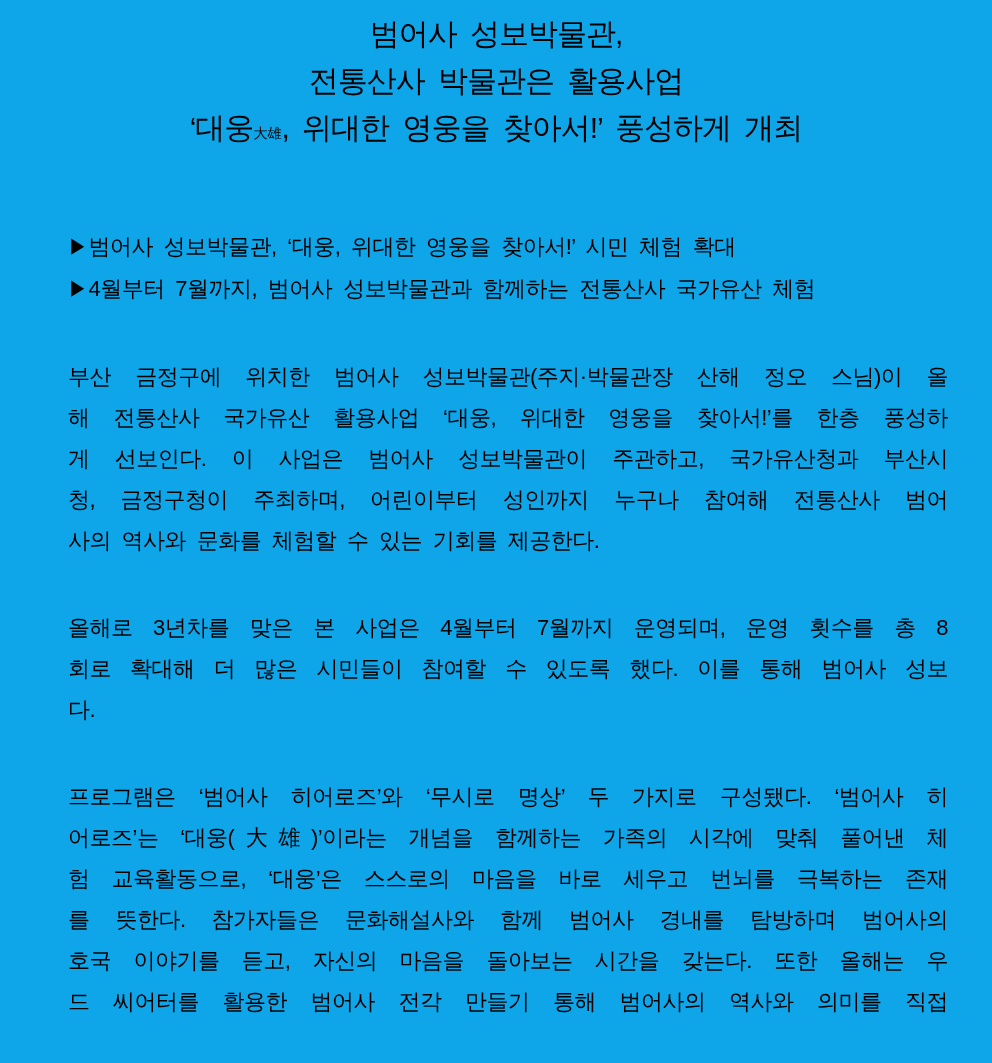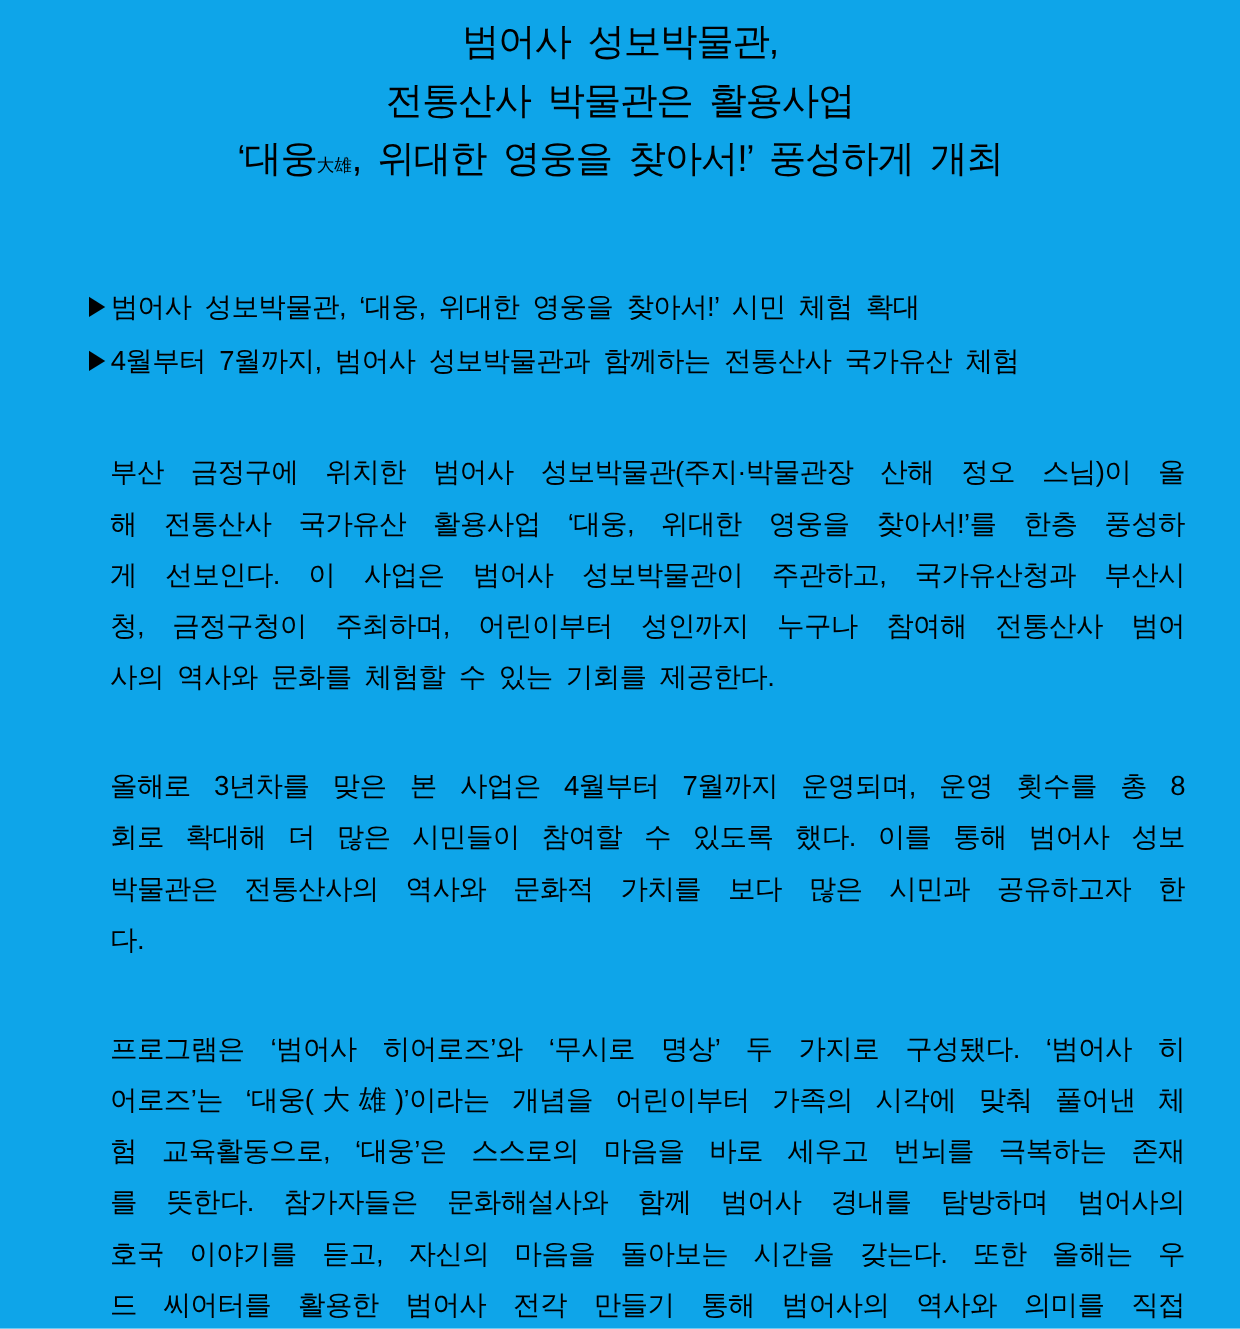--- a/index.html
+++ b/index.html
@@ -43,21 +43,20 @@
   .bullet-line { white-space: nowrap; }
   .bullet-marker {
     display: inline-block;
     font-size: 20px;
     margin-right: 1px;
   }
   .para { margin-top: 46px; }
   .line {
     white-space: nowrap;
     overflow: hidden;
-    margin-left: 20px;
   }
   .line.just {
     text-align: justify;
     text-align-last: justify;
   }
   .line.plain {
     text-align: center;
     text-align-last: left;
   }
 </style>
@@ -83,27 +82,26 @@
       <div class="line just">부산 금정구에 위치한 범어사 성보박물관(주지·박물관장 산해 정오 스님)이 올</div>
       <div class="line just">해 전통산사 국가유산 활용사업 ‘대웅, 위대한 영웅을 찾아서!’를 한층 풍성하</div>
       <div class="line just">게 선보인다. 이 사업은 범어사 성보박물관이 주관하고, 국가유산청과 부산시</div>
       <div class="line just">청, 금정구청이 주최하며, 어린이부터 성인까지 누구나 참여해 전통산사 범어</div>
       <div class="line plain">사의 역사와 문화를 체험할 수 있는 기회를 제공한다.</div>
     </div>
 
     <div class="para">
       <div class="line just">올해로 3년차를 맞은 본 사업은 4월부터 7월까지 운영되며, 운영 횟수를 총 8</div>
       <div class="line just">회로 확대해 더 많은 시민들이 참여할 수 있도록 했다. 이를 통해 범어사 성보</div>
-      <div class="line just">박물관은 전통산사의 역사와 문화적 가치를 보다 많은 시민과 공유하고자 한</div>
       <div class="line plain">다.</div>
     </div>
 
     <div class="para">
       <div class="line just">프로그램은 ‘범어사 히어로즈’와 ‘무시로 명상’ 두 가지로 구성됐다. ‘범어사 히</div>
-      <div class="line just">어로즈’는 ‘대웅(大雄)’이라는 개념을 어린이부터 가족의 시각에 맞춰 풀어낸 체</div>
+      <div class="line just">어로즈’는 ‘대웅(大雄)’이라는 개념을 함께하는 가족의 시각에 맞춰 풀어낸 체</div>
       <div class="line just">험 교육활동으로, ‘대웅’은 스스로의 마음을 바로 세우고 번뇌를 극복하는 존재</div>
       <div class="line just">를 뜻한다. 참가자들은 문화해설사와 함께 범어사 경내를 탐방하며 범어사의</div>
       <div class="line just">호국 이야기를 듣고, 자신의 마음을 돌아보는 시간을 갖는다. 또한 올해는 우</div>
       <div class="line just">드 씨어터를 활용한 범어사 전각 만들기 통해 범어사의 역사와 의미를 직접</div>
     </div>
 
   </div>
 </div>
 
 </body></html>

